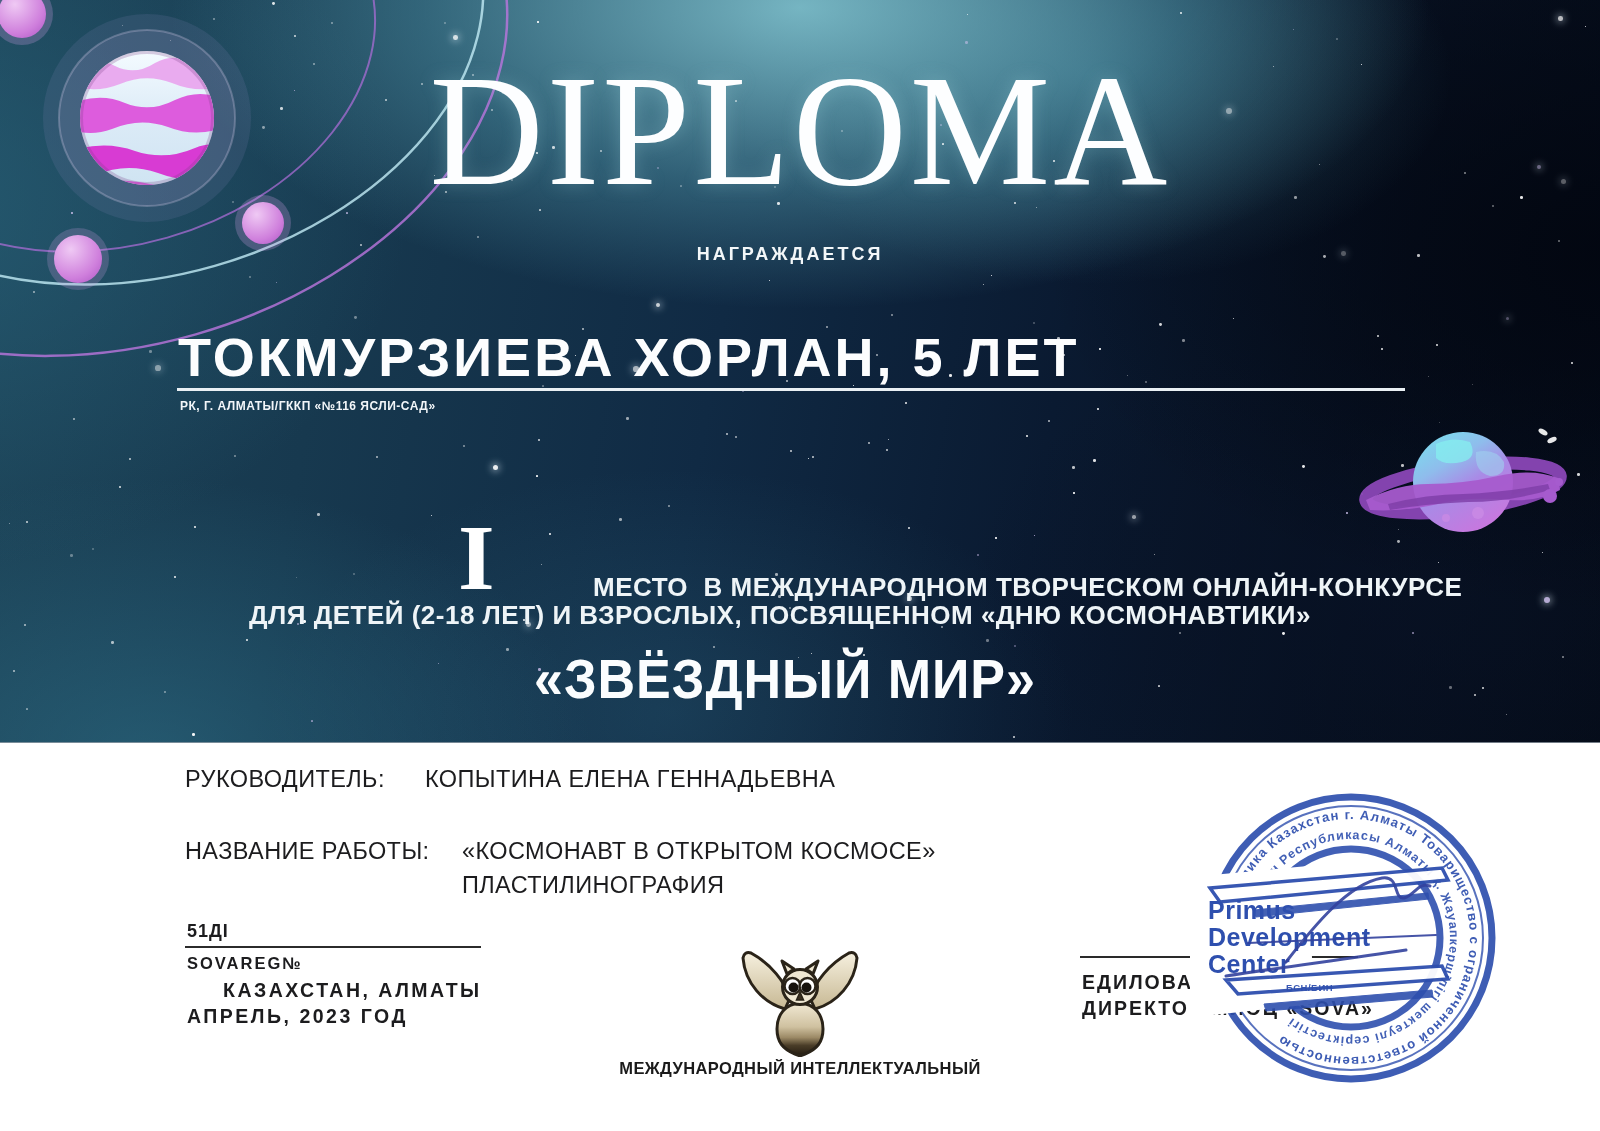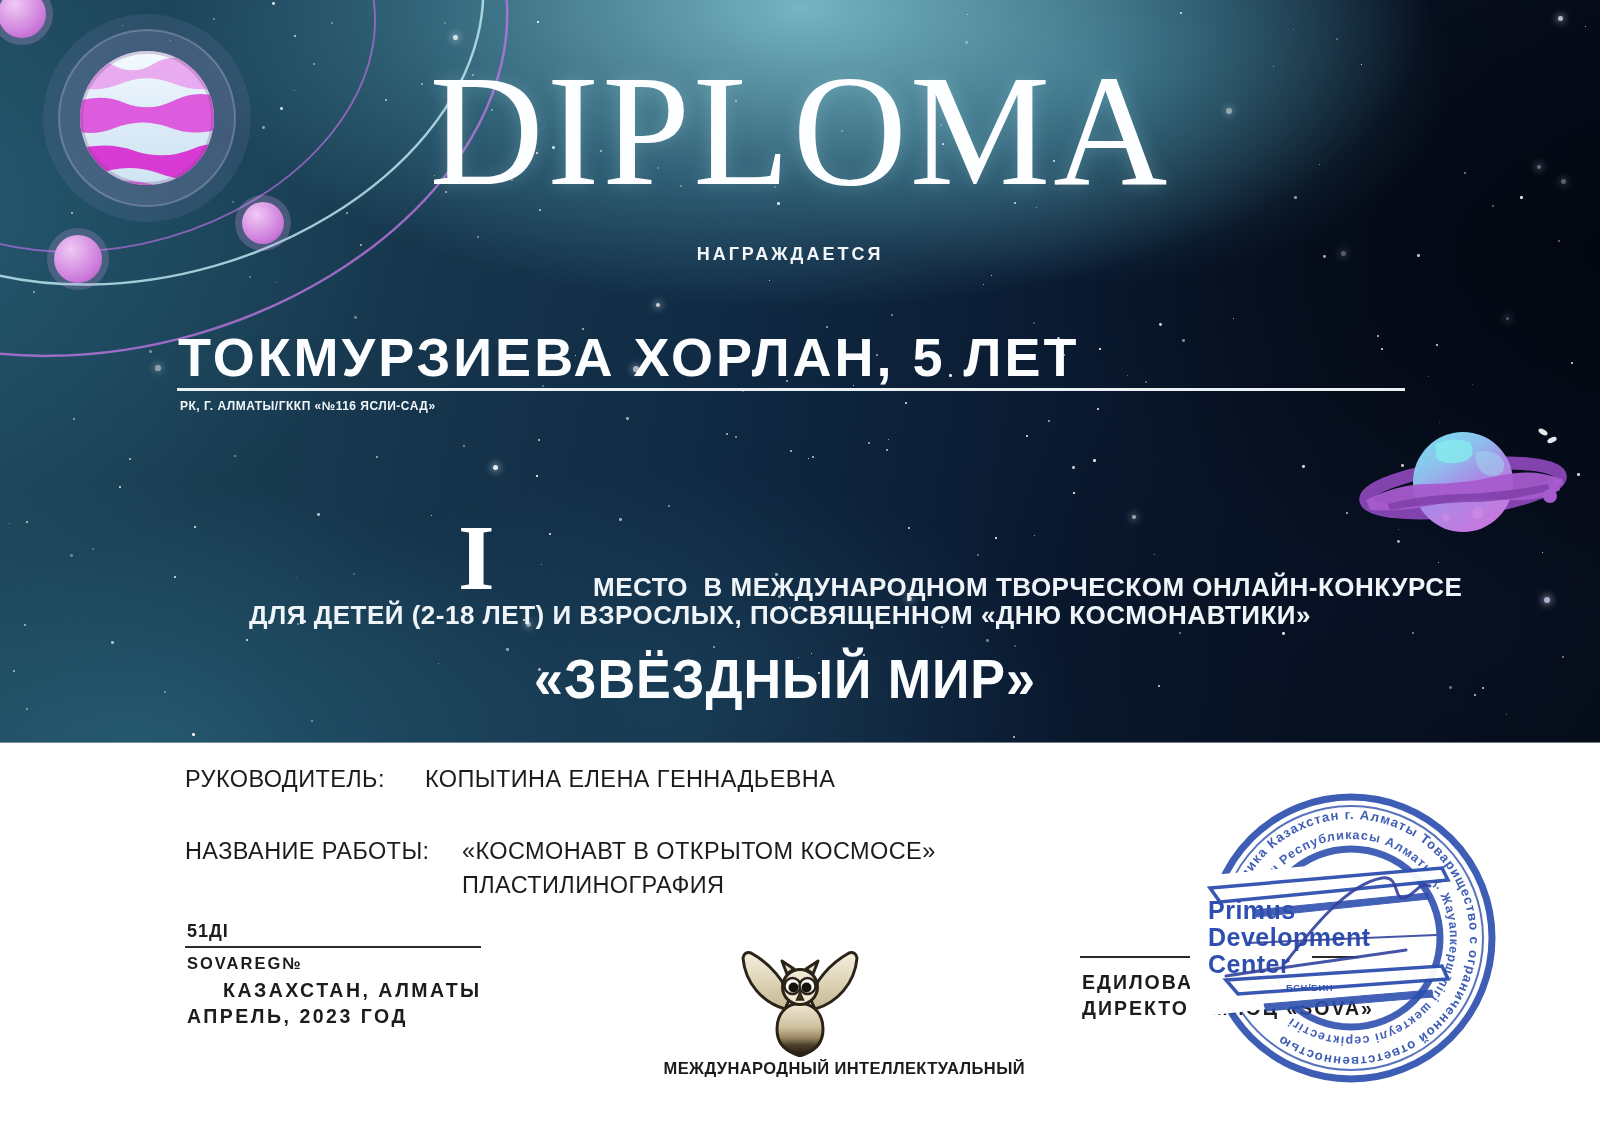--- a/index.html
+++ b/index.html
@@ -38,21 +38,21 @@
            font-size:56px;letter-spacing:1px;transform:scaleX(.93);}
   
   .lbl,.val{color:#1c1c1e;font-weight:normal;font-size:23.5px;letter-spacing:.4px;line-height:1.35;}
   .sup-lbl{left:185px;top:764px;}  .sup-val{left:425px;top:764px;}
   .work-lbl{left:185px;top:836px;} .work-val{left:462px;top:836px;} .work-tech{left:462px;top:870px;}
   .doc-num{left:187px;top:921px;color:#1c1c1e;font-weight:bold;font-size:18px;letter-spacing:1px;}
   .doc-line{left:185px;top:946px;width:296px;height:2px;background:#2b2b2b;}
   .reg{left:187px;top:954px;color:#1c1c1e;font-weight:bold;font-size:16.5px;letter-spacing:2px;}
   .loc{left:187px;top:979px;color:#1c1c1e;font-weight:bold;font-size:19.5px;letter-spacing:2.5px;margin-left:36px;}
   .date{left:187px;top:1005px;color:#1c1c1e;font-weight:bold;font-size:19.5px;letter-spacing:2.5px;}
-  .caption{left:575px;top:1058px;width:450px;text-align:right;color:#1b1b1b;
+  .caption{left:575px;top:1058px;width:450px;text-align:center;color:#1b1b1b;
            font-weight:bold;font-size:16.5px;letter-spacing:.4px;line-height:1.32;}
   .sig-line{left:1080px;top:956px;width:278px;height:2px;background:#2a2a2a;}
   .signer{left:1082px;top:971px;color:#1c1c1e;font-weight:bold;font-size:19.5px;letter-spacing:2px;}
   .role{left:1082px;top:997px;color:#1c1c1e;font-weight:bold;font-size:19.5px;letter-spacing:2px;}
   
   .plansys{left:0;top:0;}
   .saturn{left:1358px;top:418px;}
   .owl{left:733px;top:945px;}
   .stamp{left:1190px;top:780px;}
   .stamp text{font-family:"Liberation Sans",sans-serif;}

